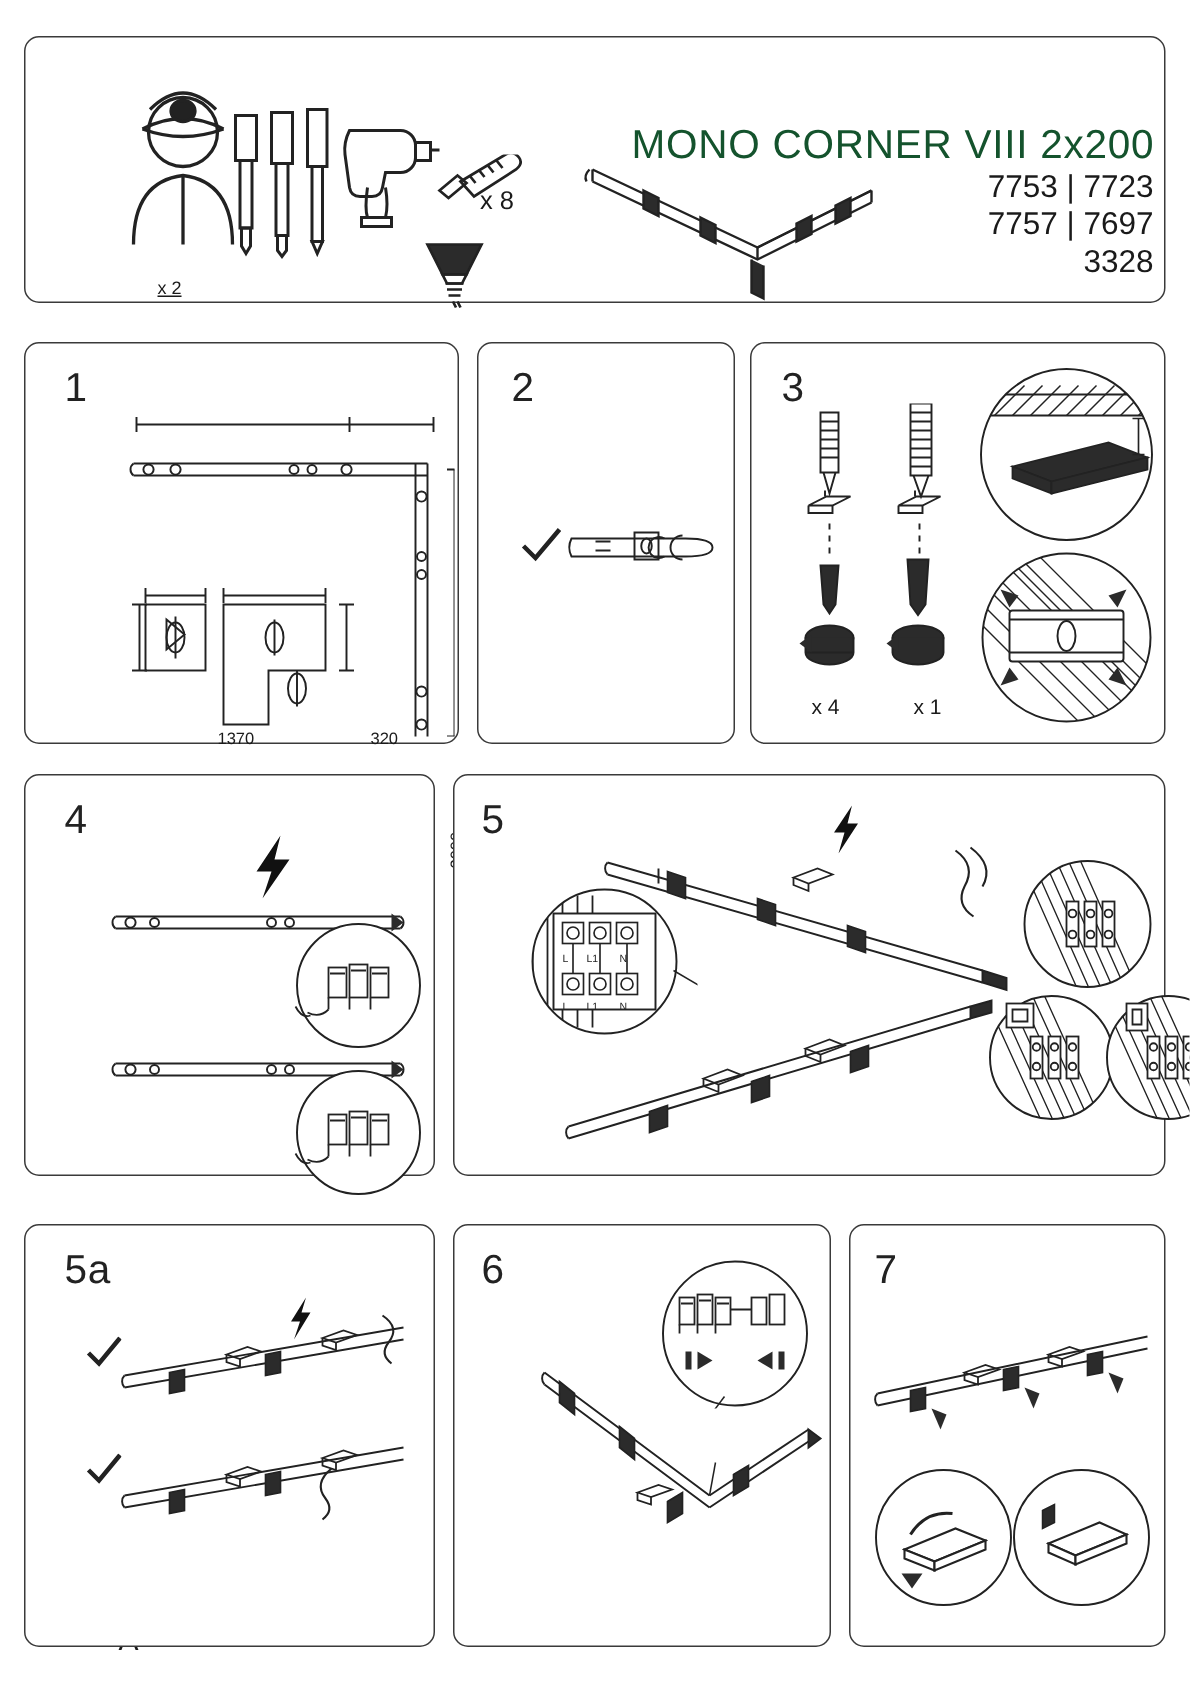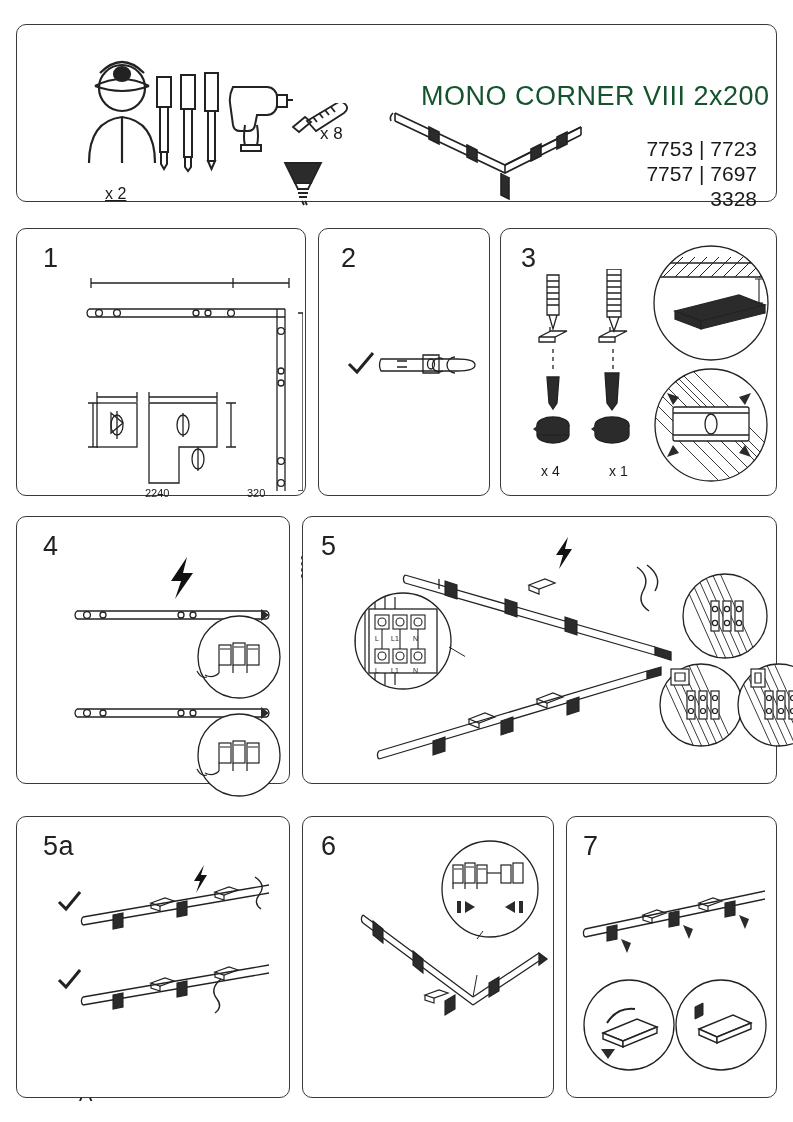--- a/index.html
+++ b/index.html
@@ -79,21 +79,21 @@
       <g fill="none" stroke="#222" stroke-width="2.2">
         <path d="M40 45 a23 23 0 1 1 46 0 a23 23 0 1 1 -46 0"></path>
         <path d="M36 43 q27 -14 54 0"></path>
         <path d="M36 43 q27 10 54 0"></path>
         <ellipse cx="63" cy="31" rx="8" ry="7" fill="#222"></ellipse>
         <path d="M41 30 q22 -22 44 0"></path>
         <path d="M30 120 q0 -42 33 -46 q33 4 33 46"></path>
         <path d="M63 74 l0 46"></path>
       </g>
     </svg>
-    <div class="label" style="left:88px; top:160px; font-size:16px;text-decoration:underline;">x 2</div>
+    <div class="label" style="left:88px; top:160px; font-size:12px;text-decoration:underline;">x 2</div>
 
     <svg class="sv" style="left:130px; top:44px;" width="78" height="105" viewBox="0 0 78 105">
       <g fill="none" stroke="#222" stroke-width="2">
         <path d="M10 8 h14 v30 h-14 z"></path>
         <path d="M13 38 h8 v45 h-8 z"></path>
         <path d="M14 83 h6 v12 l-3 5 l-3 -5 z"></path>
         <path d="M34 6 h14 v34 h-14 z"></path>
         <path d="M37 40 h8 v48 h-8 z"></path>
         <path d="M38 88 h6 v10 l-3 4 l-3 -4 z"></path>
         <path d="M58 4 h13 v38 h-13 z"></path>
@@ -143,21 +143,21 @@
           <path d="M82 46 l10 5 l0 12 l-10 -5 z"></path>
           <path d="M146 50 l10 -5 l0 12 l-10 5 z"></path>
           <path d="M172 38 l10 -5 l0 12 l-10 5 z"></path>
         </g>
         <path d="M8 14 q-4 4 -2 8"></path>
         <path d="M116 74 l0 22 l8 4 l0 -22" fill="#2b2b2b"></path>
       </g>
     </svg>
 
     <div class="title" style="left:404px; top:56px;">MONO CORNER VIII 2x200</div>
-    <div class="codes" style="left:420px; top:88px; width:320px;margin-top:24px;">
+    <div class="codes" style="left:432px; top:88px; width:320px;">
       <div>7753 | 7723</div>
       <div>7757 | 7697</div>
       <div>3328</div>
     </div>
   </div>
 
   <div class="panel" style="left:16px; top:228px; width:290px; height:268px;">
     <div class="step-num" style="left:26px; top:14px;">1</div>
 
     <svg class="sv" style="left:54px; top:32px;" width="232" height="230" viewBox="0 0 232 230">
@@ -200,21 +200,21 @@
         <path d="M78 142 h68 v44 h-38 v36 h-30 z"></path>
         <ellipse cx="112" cy="164" rx="6" ry="10"></ellipse>
         <path d="M112 152 v24"></path>
         <ellipse cx="127" cy="198" rx="6" ry="10"></ellipse>
         <path d="M127 186 v24"></path>
         <path d="M78 136 h68 M78 131 v10 M146 131 v10"></path>
         <path d="M160 142 v44 M155 142 h10 M155 186 h10"></path>
       </g>
     </svg>
 
-    <div class="label-sm" style="left:128px; top:258px;">2240</div>
+    <div class="label-sm" style="left:128px; top:258px;">1370</div>
     <div class="label-sm" style="left:230px; top:258px;">320</div>
     <div class="label-sm" style="left:282px; top:350px; transform:rotate(-90deg); transform-origin:left top;">2000</div>
     <div class="label-sm" style="left:96px; top:398px;">40</div>
     <div class="label-sm" style="left:180px; top:398px;">70</div>
     <div class="label-sm" style="left:130px; top:438px; transform:rotate(-90deg); transform-origin:left top;">30</div>
     <div class="label-sm" style="left:242px; top:438px; transform:rotate(-90deg); transform-origin:left top;">70</div>
   </div>
 
   <div class="panel" style="left:318px; top:228px; width:172px; height:268px;">
     <div class="step-num" style="left:22px; top:14px;">2</div>

